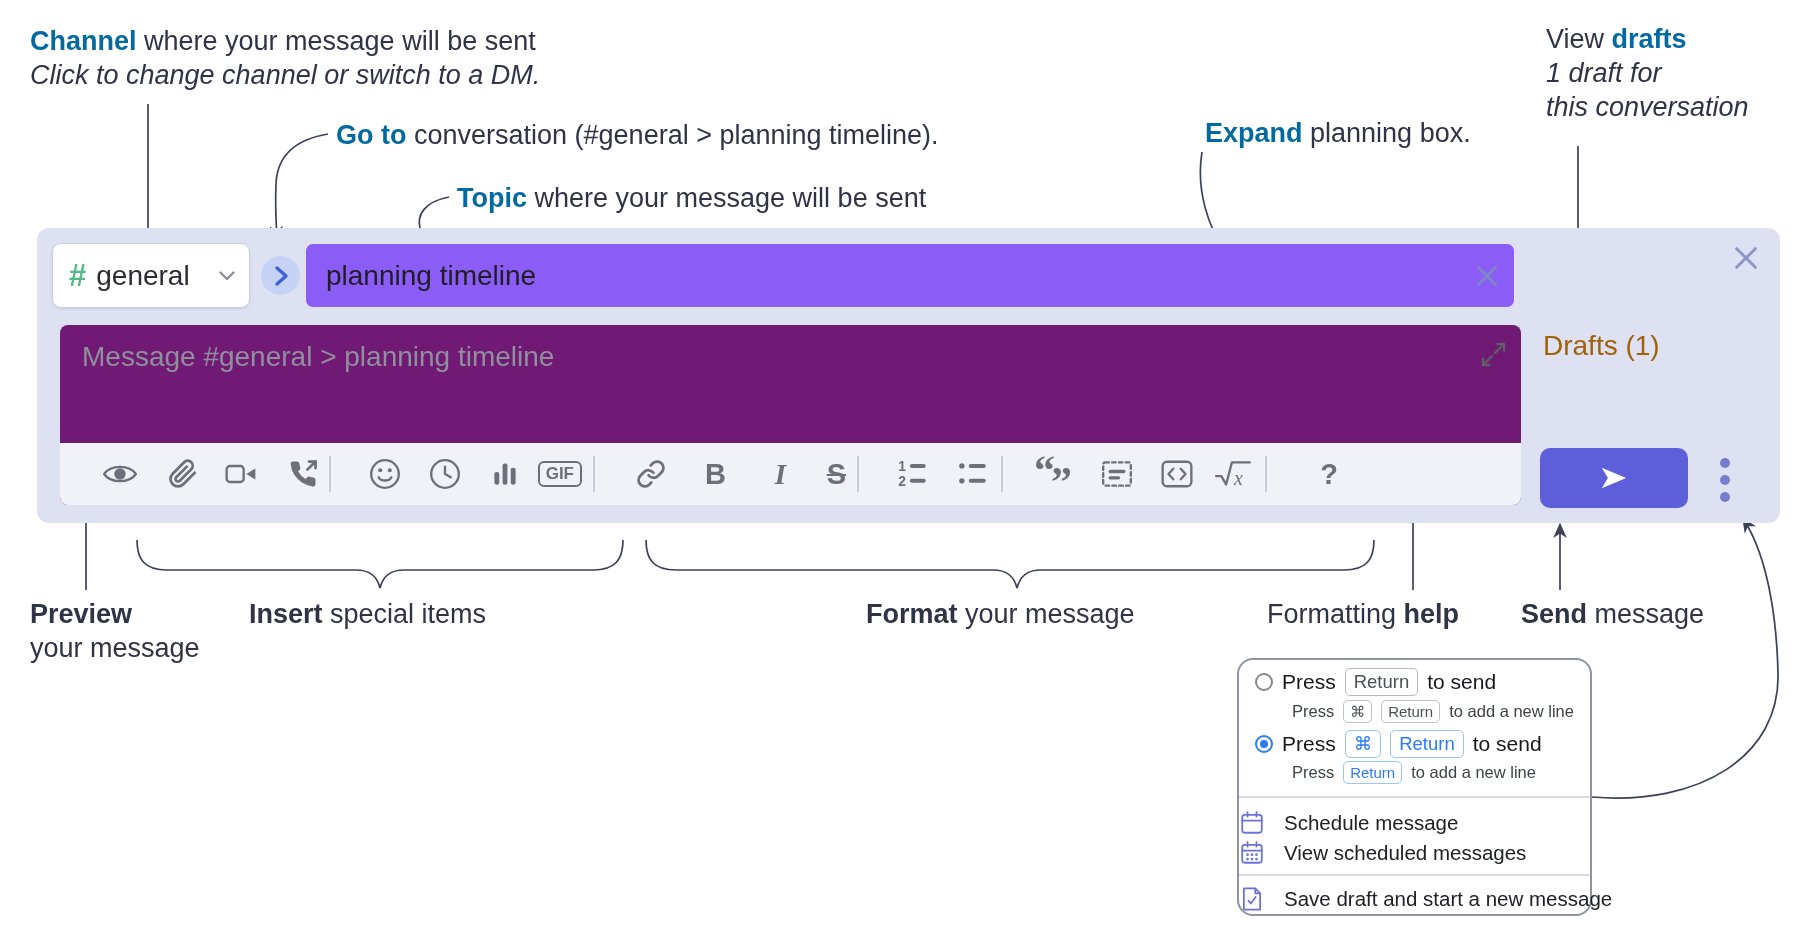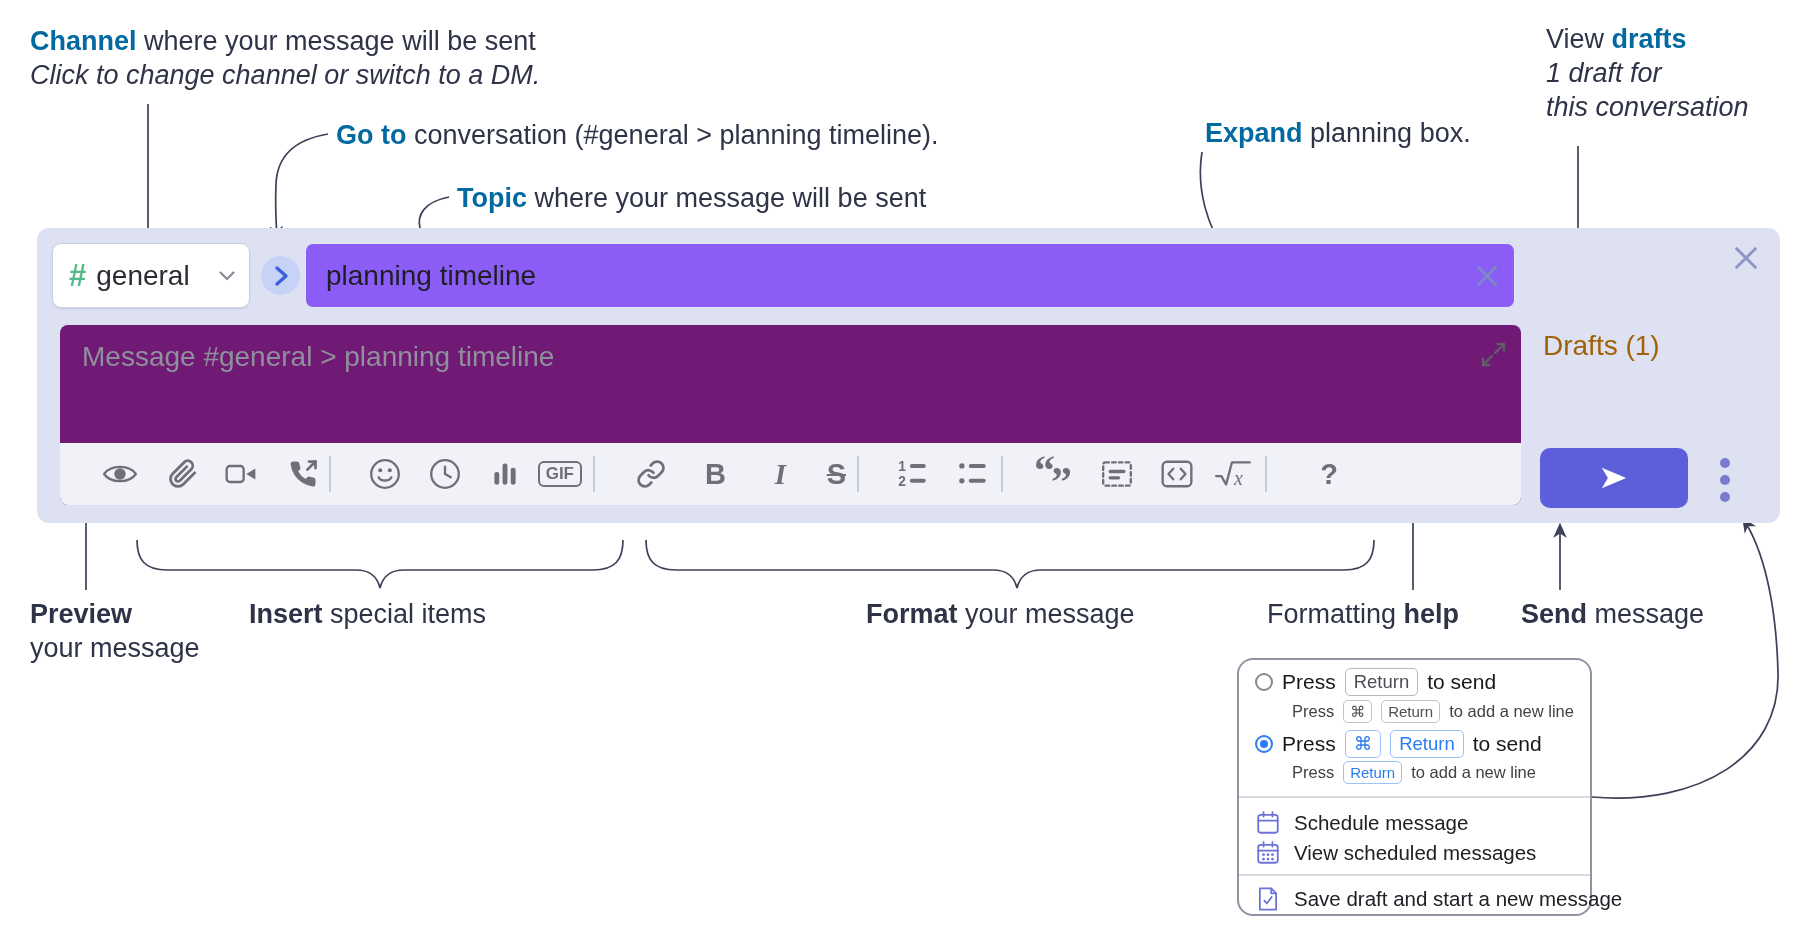--- a/index.html
+++ b/index.html
@@ -37,21 +37,21 @@
   .mrow{position:absolute;display:flex;align-items:center;gap:9px;white-space:nowrap;}
   .m-main{font-size:21px;color:#17181c;}
   .m-sub{font-size:16.5px;color:#3f4246;}
   .radio{width:18px;height:18px;border-radius:50%;border:2px solid #85878c;box-sizing:border-box;flex:0 0 auto;}
   .radio.sel{border-color:#2b7cf0;position:relative;}
   .radio.sel::after{content:'';position:absolute;left:3px;top:3px;width:8px;height:8px;border-radius:50%;background:#2b7cf0;}
   .kbd{display:inline-block;border:1.5px solid #b6b9c0;border-radius:5px;padding:0 8px;line-height:26px;font-size:18.5px;color:#4c4f55;background:#fff;}
   .kbd.small{font-size:15px;line-height:21px;padding:0 6px;border-color:#bfc2c8;}
   .kbd.blue{border-color:#9cc3f8;color:#2b7cf0;}
   .mdivider{position:absolute;left:0;right:0;height:1.5px;background:#d9dbe0;}
-  .mitem{position:absolute;left:16px;display:flex;align-items:center;gap:13px;font-size:20.5px;color:#202126;cursor:pointer;white-space:nowrap;}
+  .mitem{position:absolute;left:0;display:flex;align-items:center;gap:19px;font-size:20.5px;color:#202126;cursor:pointer;white-space:nowrap;}
   .pic{stroke:#6d72d9;fill:none;stroke-width:2.2;stroke-linecap:round;stroke-linejoin:round;}
   .blabel{position:absolute;font-size:27px;line-height:34px;color:#2f3347;white-space:nowrap;}
 </style>
 </head>
 <body>
 
 <div id="canvas">
 
   <svg class="lines" width="1814" height="944">
     <defs>

